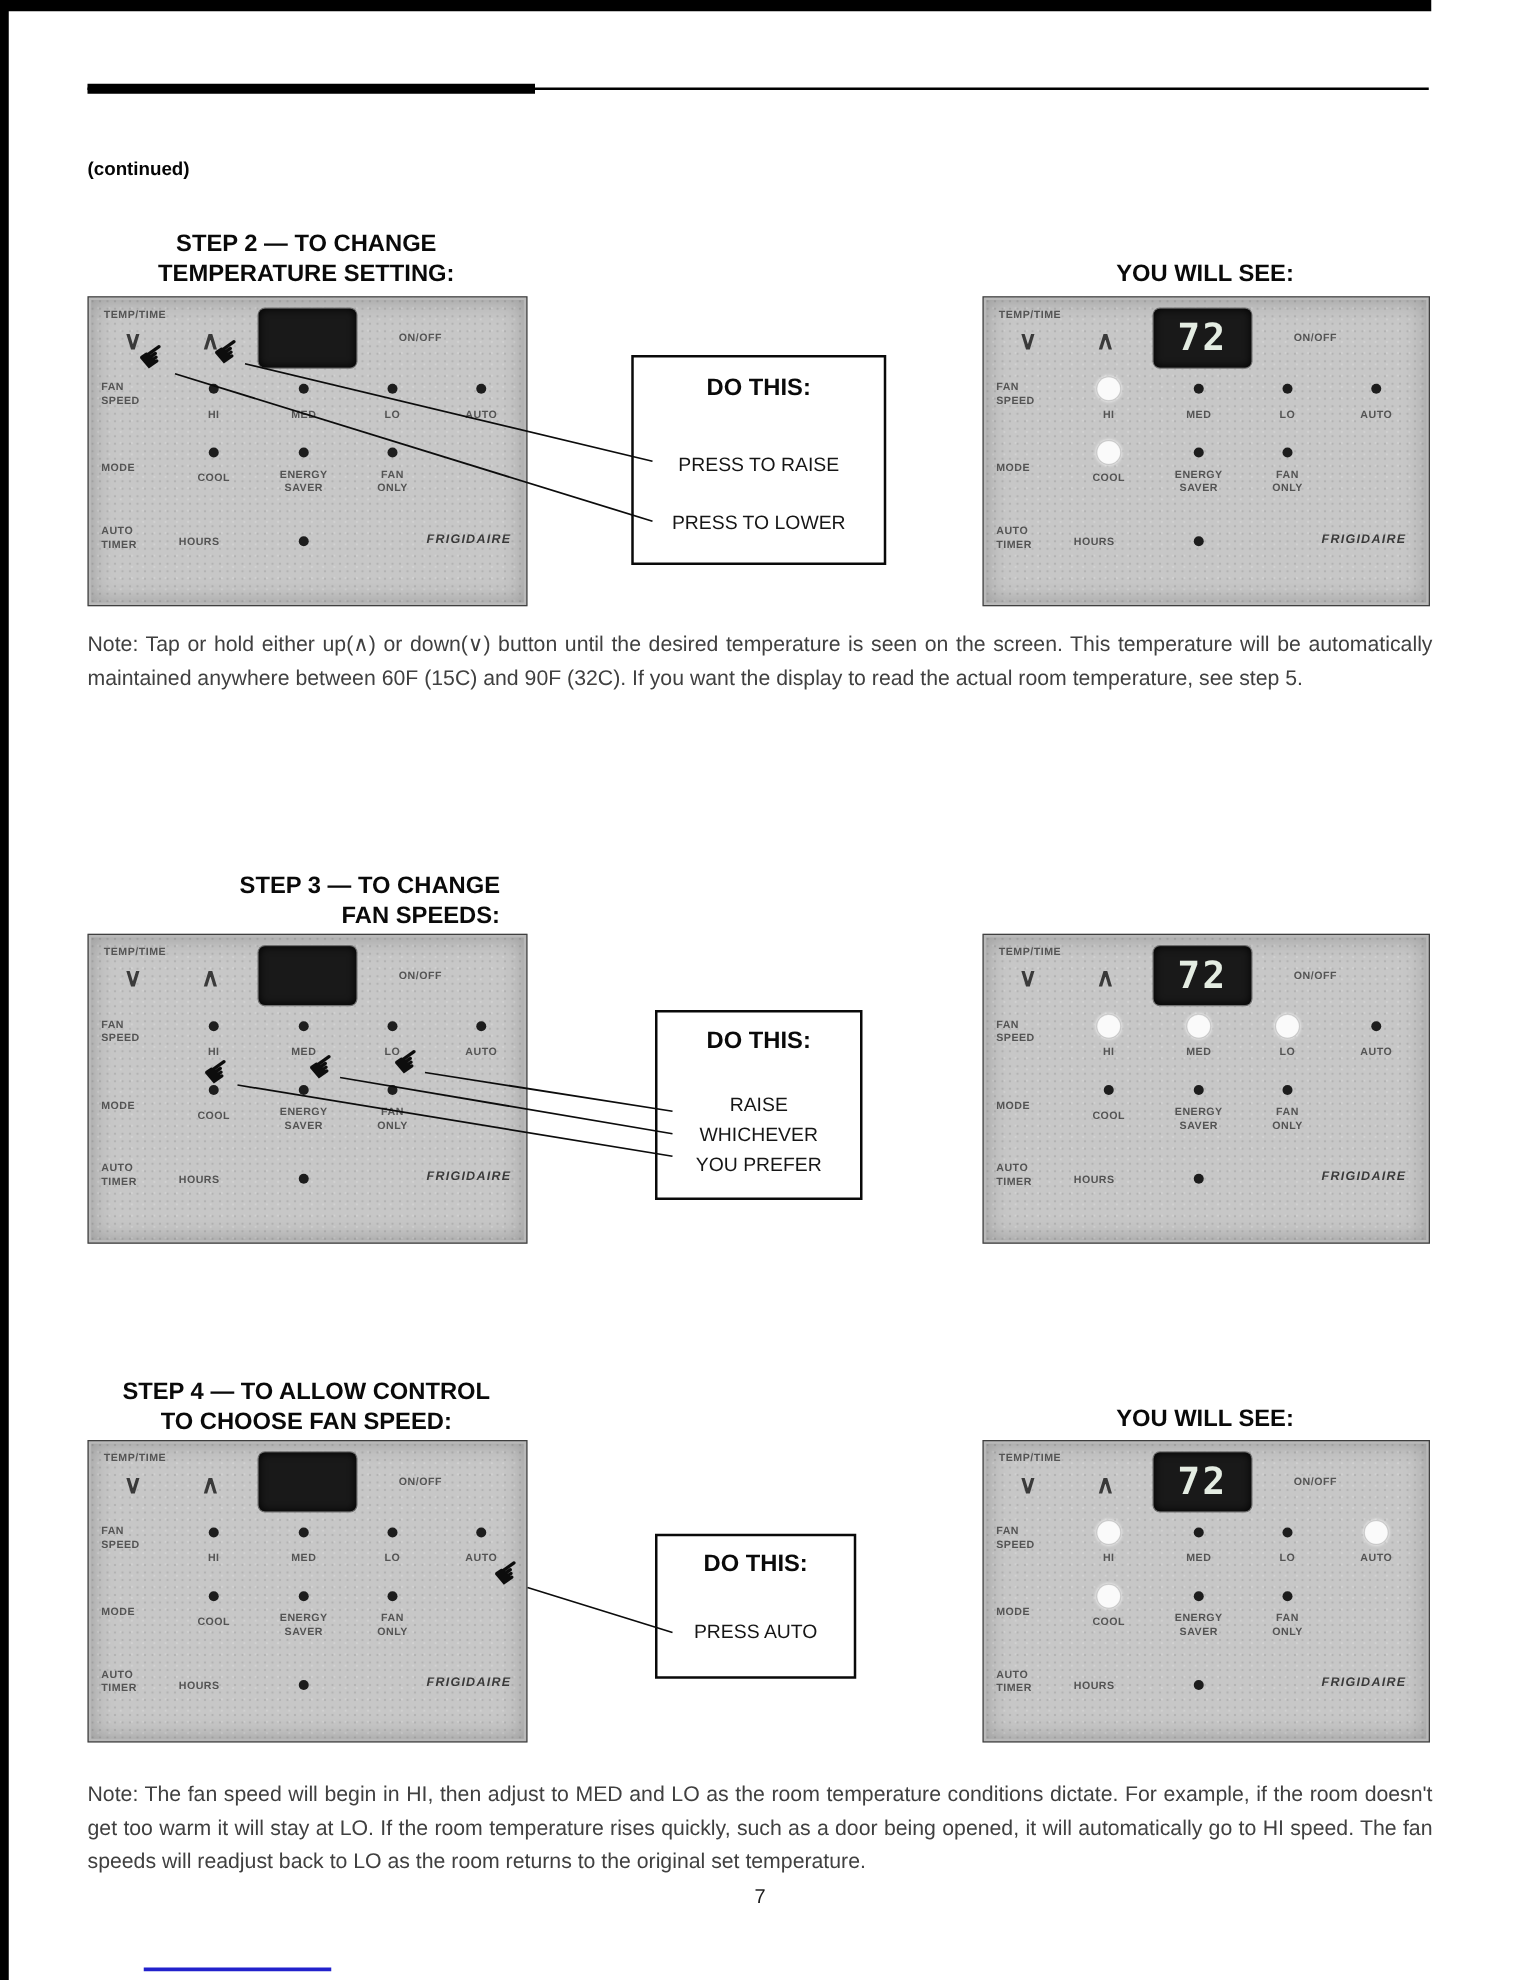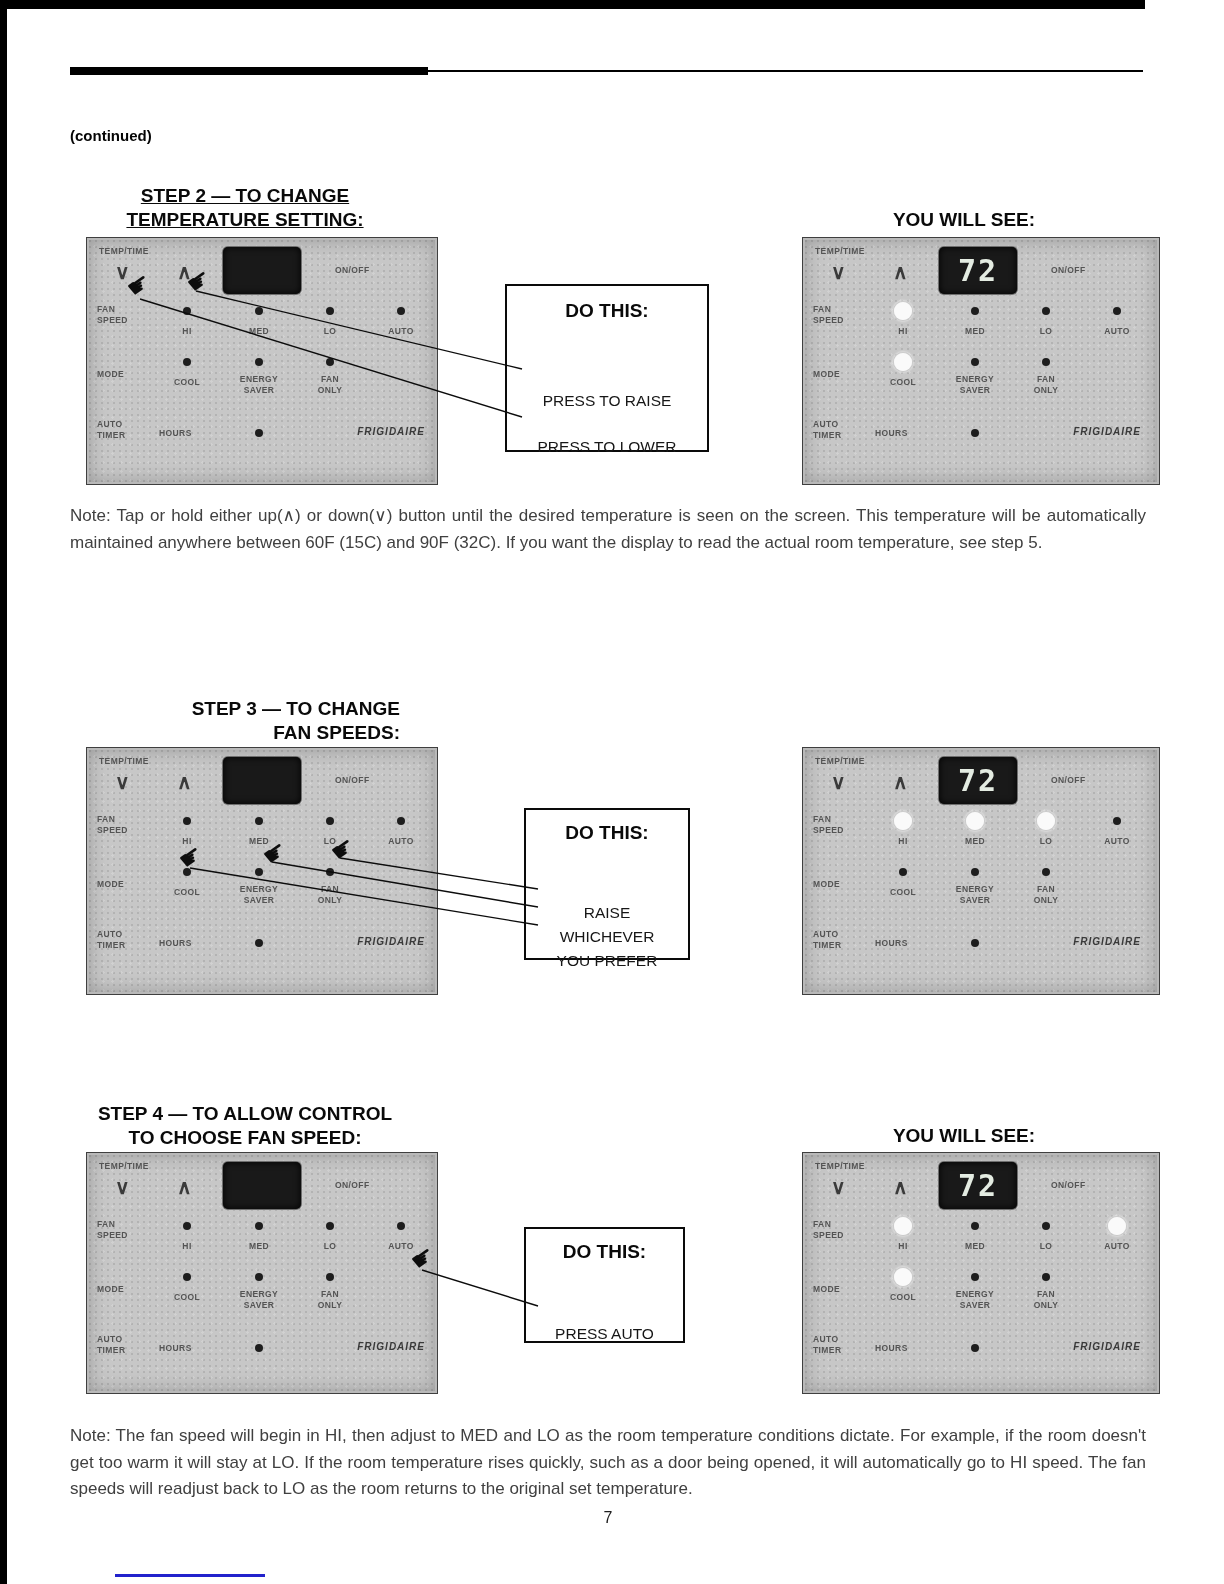--- a/index.html
+++ b/index.html
@@ -14,36 +14,36 @@
 
   .title    { position:absolute; left:70px; top:84px; font-size:29px; font-weight:bold; letter-spacing:-0.3px; color:#050505; }
   .subtitle { position:absolute; left:70px; top:127px; font-size:15px; font-weight:bold; color:#050505; }
 
   .stephead { position:absolute; text-align:center; font-weight:bold; font-size:19px; line-height:24px; color:#0a0a0a; }
 
   .panel { position:absolute; background-color:#c7c7c7; border:1px solid #3f3f3f;
            box-shadow: inset 0 0 0 2px #b9b9b9, inset 0 0 20px rgba(0,0,0,.28);
            background-image: radial-gradient(rgba(0,0,0,.10) 1px, transparent 1.2px),
                              radial-gradient(rgba(255,255,255,.18) 1px, transparent 1.2px);
-           background-size: 6px 6px, 9px 9px; background-position: 0 0, 3px 4px; margin-left: 16px; }
+           background-size: 6px 6px, 9px 9px; background-position: 0 0, 3px 4px; }
   .pl    { position:absolute; font-size:8.5px; font-weight:bold; color:#545454; letter-spacing:.4px; }
   .plc   { text-align:center; }
   .parrow{ position:absolute; font-size:20px; font-weight:bold; color:#3a3a3a; }
   .pdisp { position:absolute; width:78px; height:47px; background:#191919; border-radius:5px;
            box-shadow: inset 0 0 7px #000, 0 0 0 1px #6f6f6f; text-align:center; line-height:47px;
            font-family:"DejaVu Sans Mono",monospace; font-weight:bold; font-size:30px; color:#e4ece2; letter-spacing:2px; }
   .dot   { position:absolute; width:8px; height:8px; border-radius:50%; background:#1d1d1d; }
   .led   { position:absolute; width:18px; height:18px; border-radius:50%; background:#fafafa;
            box-shadow:0 0 3px 1px rgba(255,255,255,.95), 0 0 0 1px #8a8a8a; }
   .hand  { position:absolute; font-size:26px; line-height:26px; color:#0d0d0d; }
   .pbrand{ position:absolute; font-size:10px; font-weight:bold; font-style:italic; color:#3a3a3a; letter-spacing:1px; text-align:right; }
 
   .dobox { position:absolute; background:#fff; border:2px solid #0a0a0a; }
   .dobox .dt { position:absolute; left:0; right:0; text-align:center; font-weight:bold; font-size:19px; color:#0a0a0a; }
-  .dobox .dl { position:absolute; left:0; right:0; text-align:center; font-size:15.5px; color:#161616;margin-top:28px; }
+  .dobox .dl { position:absolute; left:0; right:0; text-align:center; font-size:15.5px; color:#161616; }
 
   .note  { position:absolute; left:70px; width:1076px; font-size:17px; line-height:26.5px; color:#404040; text-align:justify; }
 
   .pagenum   { position:absolute; left:70px; top:1509px; width:1076px; text-align:center; font-size:16px; color:#1c1c1c; }
   .blue-mark { position:absolute; left:115px; top:1574px; width:150px; height:3px; background:#2222cc; }
 
   svg.overlay { position:absolute; left:0; top:0; pointer-events:none; }
 </style>
 </head>
 <body>
@@ -51,21 +51,21 @@
 <div class="page">
 
   <div class="edge-top"></div>
   <div class="edge-left"></div>
 
   <div class="rule-thin"></div>
   <div class="rule-thick"></div>
 
   <div class="subtitle">(continued)</div>
 
-  <div class="stephead" style="left:90px; top:184px; width:310px;text-decoration:underline;">
+  <div class="stephead" style="left:90px; top:184px; width:310px;">
     <div>STEP 2 — TO CHANGE</div>
     <div>TEMPERATURE SETTING:</div>
   </div>
   <div class="stephead" style="left:786px; top:208px; width:356px;">
     <div>YOU WILL SEE:</div>
   </div>
 
   <div class="panel" style="left:70px;  top:237px; width:350px; height:246px;">
       <div class="pl" style="left: 12px; top: 8px; width: 64px;">TEMP/TIME</div>
       <div class="parrow" style="left: 28px; top: 22px;">∨</div>

